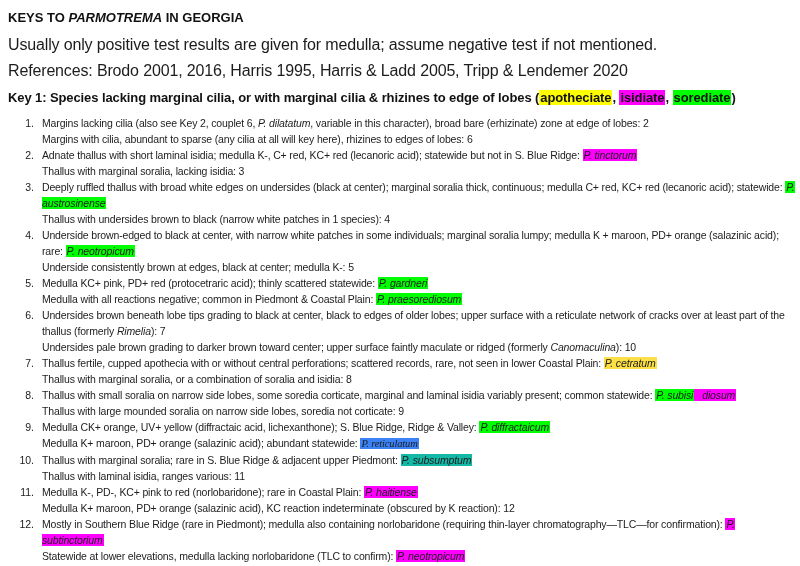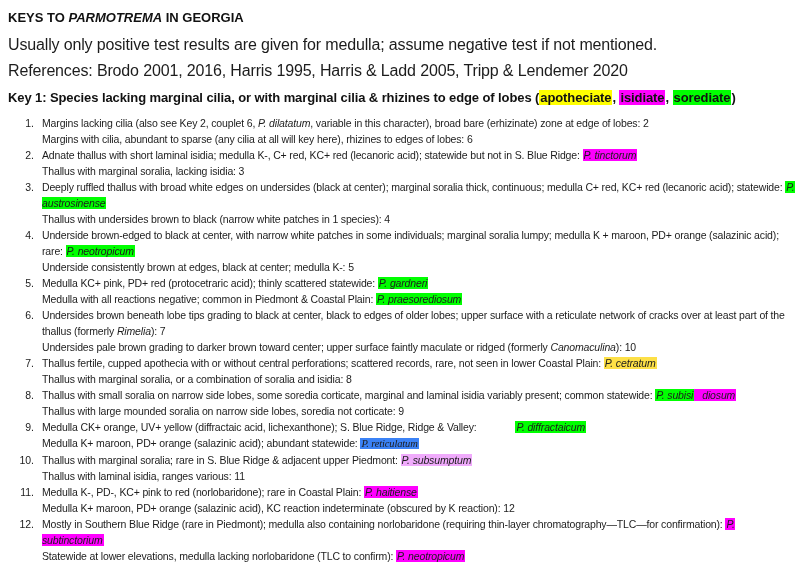--- a/index.html
+++ b/index.html
@@ -115,28 +115,28 @@
       <div class="couplet">
         <span class="num">8.</span>
         <div class="alts">
           <div class="alt"><span>Thallus with small soralia on narrow side lobes, some soredia corticate, marginal and laminal isidia variably present; common statewide: </span><span class="it hl" style="background-color: rgb(0, 255, 0);">P. subisi</span><span class="it hl" style="background-color: rgb(255, 0, 255); padding-left: 8px;">diosum</span></div>
           <div class="alt"><span>Thallus with large mounded soralia on narrow side lobes, soredia not corticate: 9</span></div>
         </div>
       </div>
       <div class="couplet">
         <span class="num">9.</span>
         <div class="alts">
-          <div class="alt"><span>Medulla CK+ orange, UV+ yellow (diffractaic acid, lichexanthone); S. Blue Ridge, Ridge &amp; Valley: </span><span class="it hl" style="background-color: rgb(0, 255, 0); margin-left: 36px;">P. diffractaicum</span></div>
+          <div class="alt"><span>Medulla CK+ orange, UV+ yellow (diffractaic acid, lichexanthone); S. Blue Ridge, Ridge &amp; Valley: </span><span class="it hl" style="background-color: rgb(0, 255, 0);">P. diffractaicum</span></div>
           <div class="alt"><span>Medulla K+ maroon, PD+ orange (salazinic acid); abundant statewide: </span><span class="it hl" style="background-color: #3b82f6; font-family: Liberation Serif, serif;">P. reticulatum</span></div>
         </div>
       </div>
       <div class="couplet">
         <span class="num">10.</span>
         <div class="alts">
-          <div class="alt"><span>Thallus with marginal soralia; rare in S. Blue Ridge &amp; adjacent upper Piedmont: </span><span class="it hl" style="background-color: #f0abfc;">P. subsumptum</span></div>
+          <div class="alt"><span>Thallus with marginal soralia; rare in S. Blue Ridge &amp; adjacent upper Piedmont: </span><span class="it hl" style="background-color: #14b8a6;">P. subsumptum</span></div>
           <div class="alt"><span>Thallus with laminal isidia, ranges various: 11</span></div>
         </div>
       </div>
       <div class="couplet">
         <span class="num">11.</span>
         <div class="alts">
           <div class="alt"><span>Medulla K-, PD-, KC+ pink to red (norlobaridone); rare in Coastal Plain: </span><span class="it hl" style="background-color: rgb(255, 0, 255);">P. haitiense</span></div>
           <div class="alt"><span>Medulla K+ maroon, PD+ orange (salazinic acid), KC reaction indeterminate (obscured by K reaction): 12</span></div>
         </div>
       </div>

